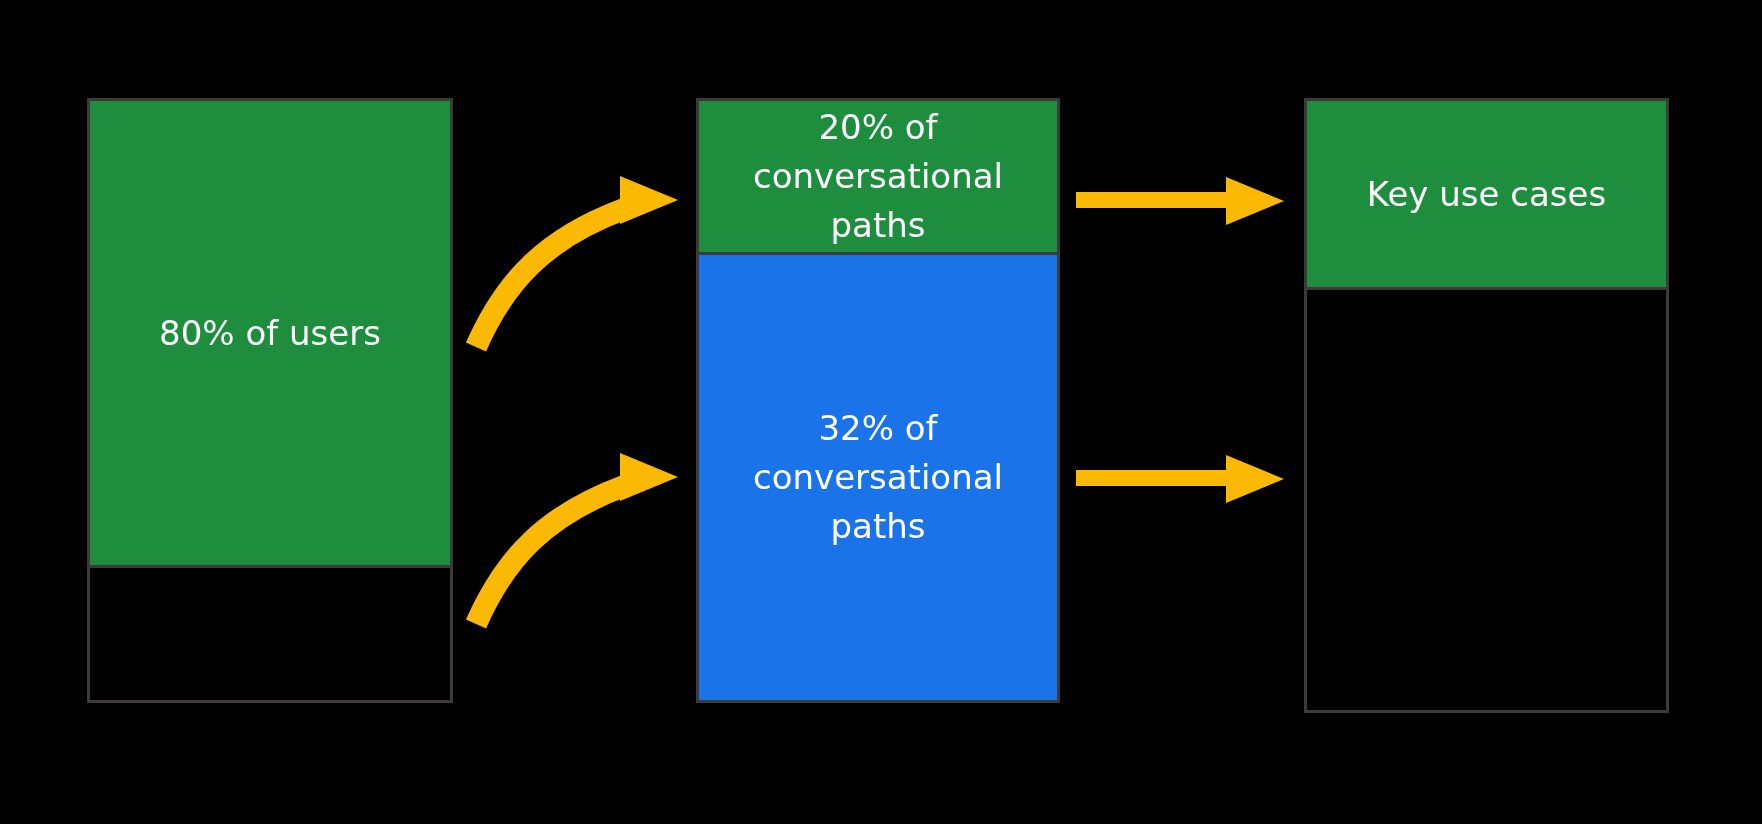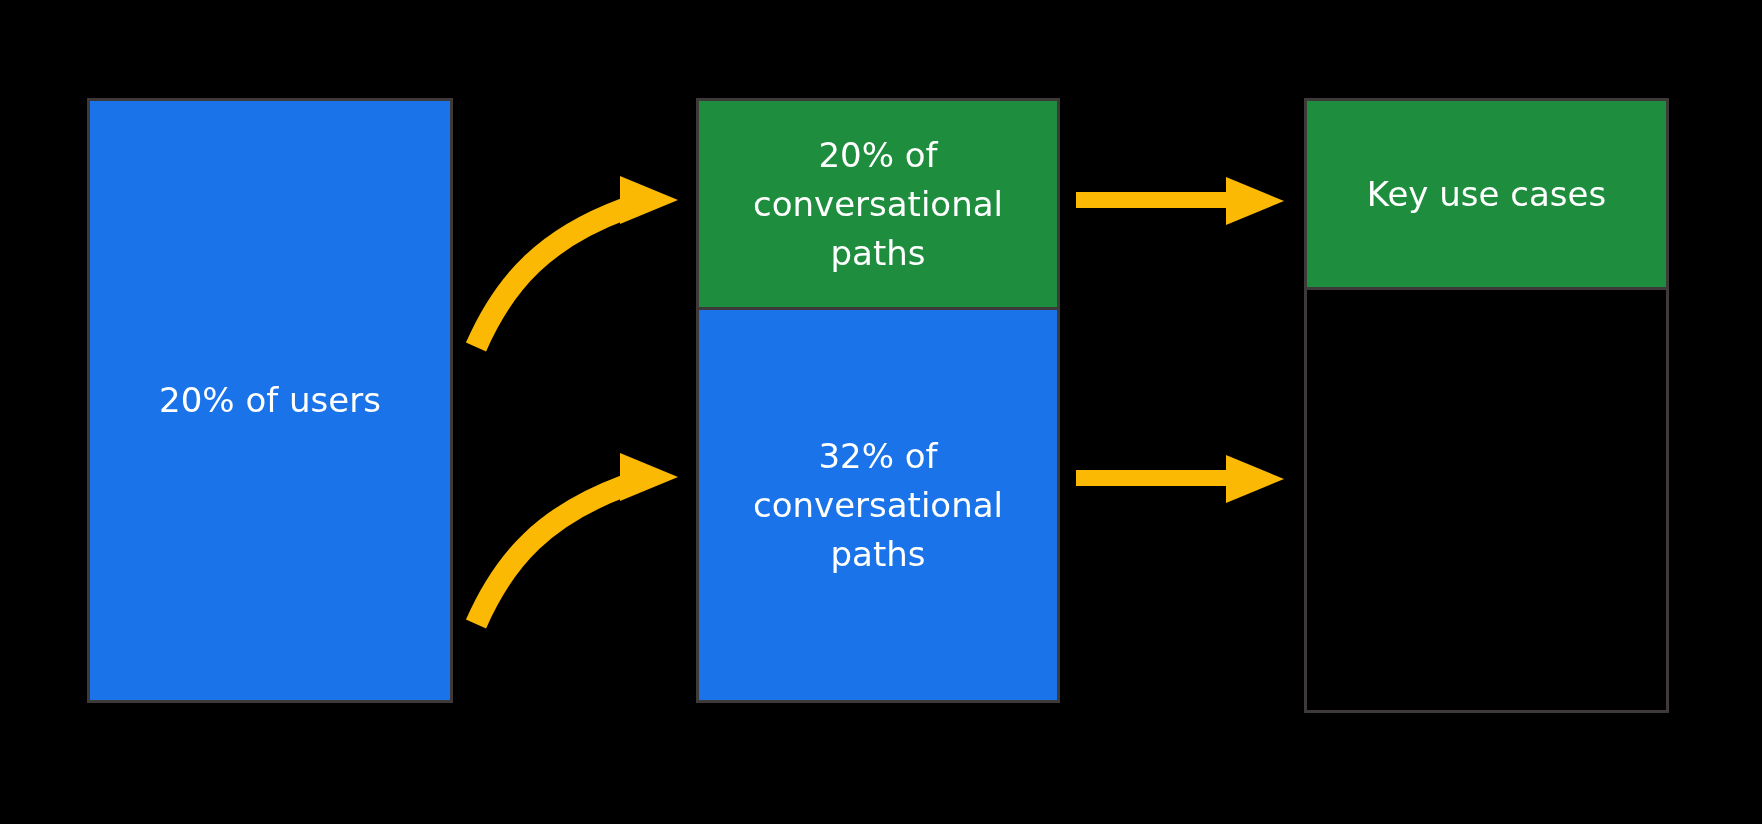--- a/index.html
+++ b/index.html
@@ -23,37 +23,37 @@
     box-sizing:border-box;
     display:flex;align-items:center;justify-content:center;
     text-align:center;
     color:var(--text,#fff);
     font-size:34px;line-height:49px;
     white-space:pre-line;
   }
   .seg-green{background:var(--green,#1e8e3e);border-bottom:3px solid var(--border,#3e3a3a);}
   .seg-blue{background:var(--blue,#1a73e8);flex:1;}
   .col-users    .seg-green{height:467px;}
-  .col-paths    .seg-green{height:209px;}
+  .col-paths    .seg-green{height:154px;}
   .col-outcomes .seg-green{height:189px;}
   .arrows{
     position:absolute;left:0;top:0;width:1762px;height:824px;
     pointer-events:none;
   }
   .arrow-curve{fill:none;stroke:var(--arrow,#fbb904);stroke-width:22;stroke-linecap:butt;}
   .arrow-head,.arrow-shaft{fill:var(--arrow,#fbb904);stroke:none;}
 </style>
 </head>
 <body>
 
 <div class="stage">
 
   <div class="col col-users">
-    <div class="seg seg-blue">
-      <span>20% of users</span>
+    <div class="seg seg-green">
+      <span>80% of users</span>
     </div>
   </div>
 
   <div class="col col-paths">
     <div class="seg seg-green">
       <span>20% of
 conversational
 paths</span>
     </div>
     <div class="seg seg-blue">

